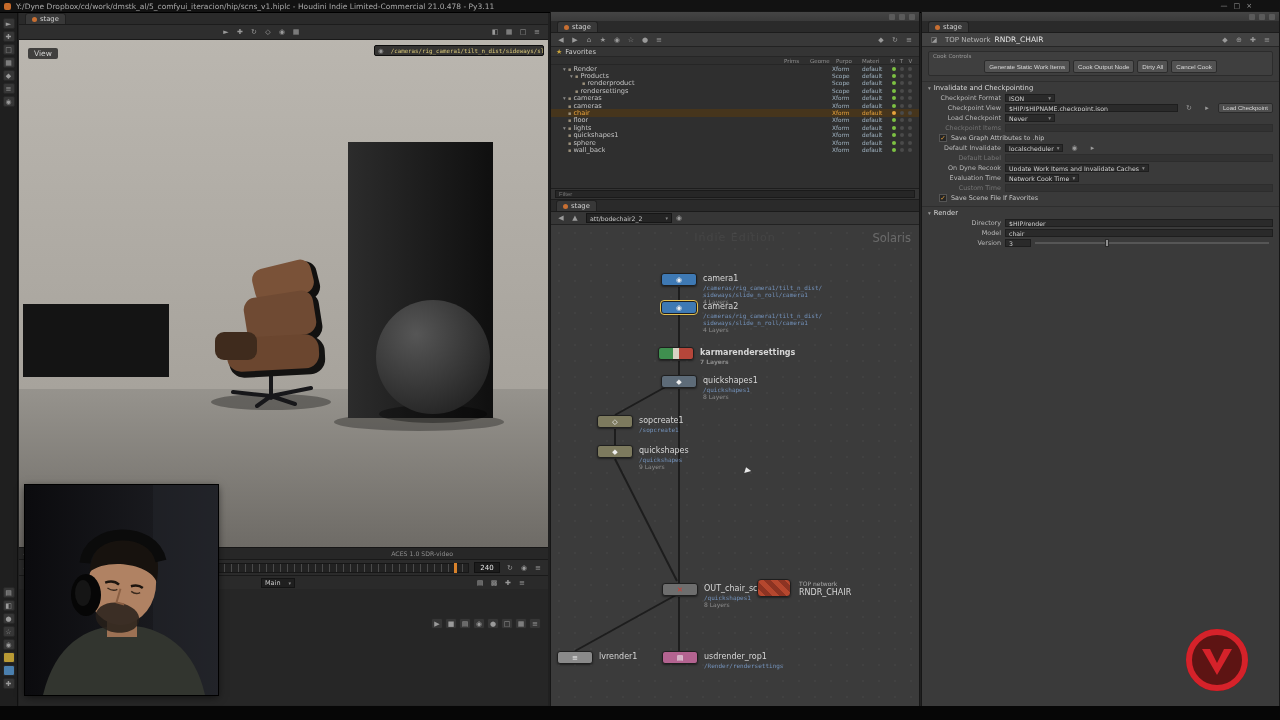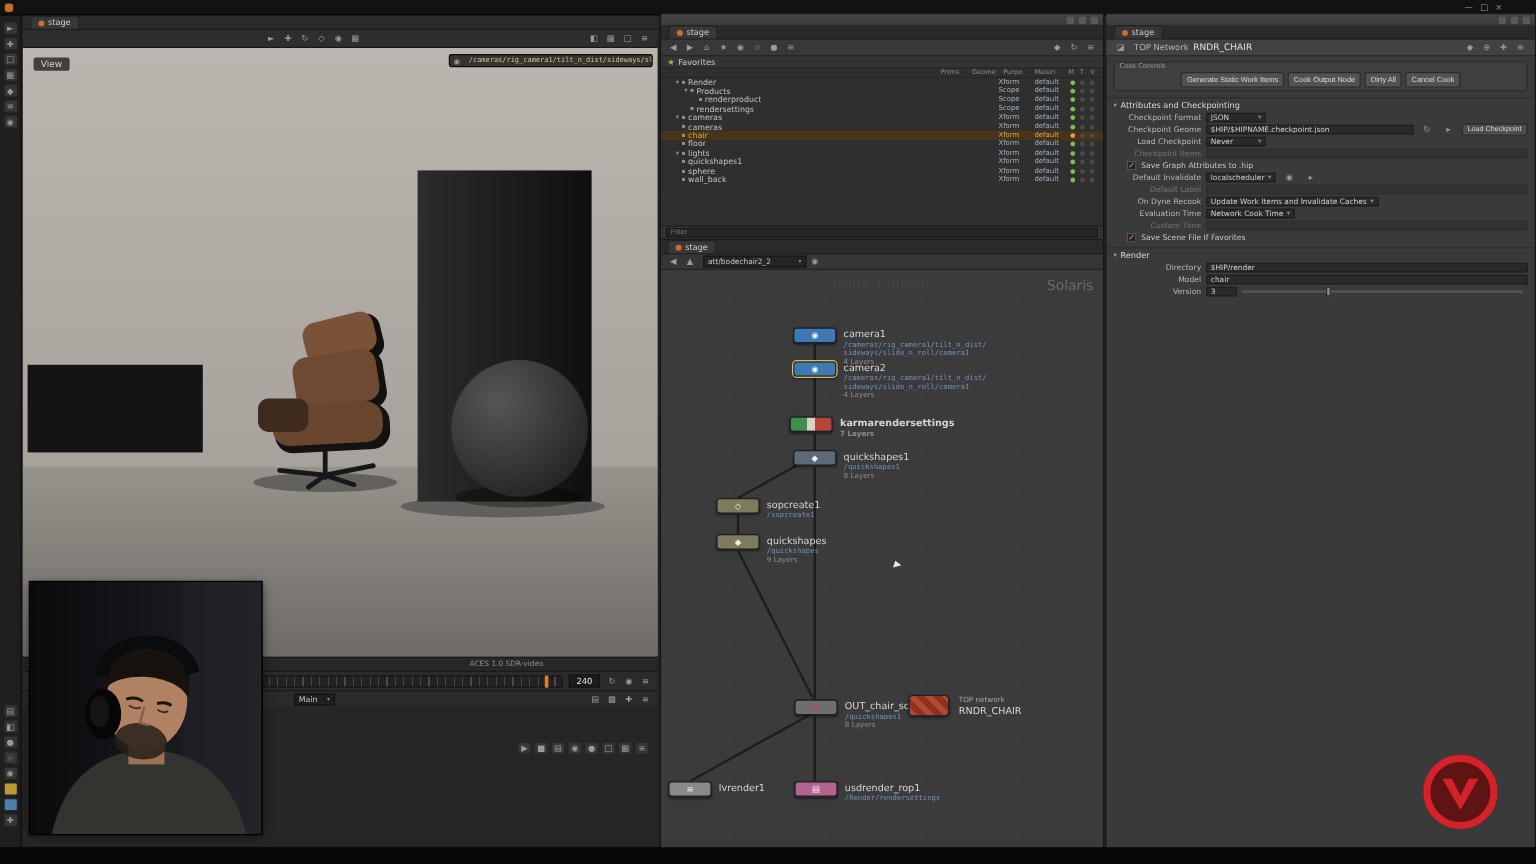--- a/index.html
+++ b/index.html
@@ -37,21 +37,21 @@
 #cam-field .txt{color:#d9c879;font-size:5.8px;font-family:"DejaVu Sans Mono",monospace;white-space:nowrap;padding-left:3px}
 #vp-info{height:12px;background:#272727;border-top:1px solid #161616;display:flex;align-items:center;font-size:6.5px;color:#9a9a9a}
 #vp-info .cs{margin-left:auto;margin-right:95px;font-size:6.2px;color:#8f8f8f}
 #vp-play{height:16px;background:#2b2b2b;border-top:1px solid #191919;display:flex;align-items:center;padding:0 3px}
 #transport{display:flex}
 #ruler{flex:1;height:10px;margin:0 5px;background:#222 repeating-linear-gradient(90deg,#4a4a4a 0 1px,transparent 1px 7px);
  border:1px solid #171717;position:relative}
 #playhead{position:absolute;top:-1px;bottom:-1px;left:96%;width:3px;background:#d9822b}
 #frame-box{width:26px;height:11px;background:#1c1c1c;border:1px solid #111;color:#e6e6e6;font-size:7px;
  display:flex;align-items:center;justify-content:center}
-#vp-row3{height:14px;background:#2a2a2a;border-top:1px solid #1a1a1a;display:flex;align-items:center;padding:0 3px}
+#vp-row3{height:14px;background:#2a2a2a;border-top:1px solid #1a1a1a;display:flex;align-items:center;padding:0 19px}
 #take-box{margin-left:195px;width:34px;height:10px;background:#1f1f1f;border:1px solid #141414;color:#c9c9c9;
  font-size:6.5px;display:flex;align-items:center;justify-content:space-between;padding:0 3px}
 #vp-tabs2{height:13px;background:#252525;border-top:1px solid #171717;display:flex;align-items:flex-end;padding-left:205px}
 .btab{font-size:6.5px;color:#a5a5a5;background:#303030;border:1px solid #1c1c1c;border-bottom:none;
  border-radius:3px 3px 0 0;padding:1px 5px;margin-right:2px;white-space:nowrap}
 #vp-bottom{position:relative;height:116px;background:#262626}
 #mini-icons{position:absolute;right:6px;top:28px;display:flex}
 
 #mw{position:absolute;left:550px;top:11px;width:370px;height:700px;background:#333;border:1px solid #161616;display:flex;flex-direction:column}
 .wtitle{height:9px;background:linear-gradient(#454545,#3a3a3a);display:flex;align-items:center;justify-content:flex-end;
@@ -132,20 +132,21 @@
 #logo{position:absolute;left:1184px;top:627px;width:66px;height:66px}
 #bottombar{position:absolute;left:0;top:706px;width:1280px;height:14px;background:#060606}
 </style>
 </head>
 <body>
 
 <div id="screen">
 
   <div id="titlebar">
     <span class="appdot"></span>
+    <span>Y:/Dyne Dropbox/cd/work/dmstk_al/5_comfyui_iteracion/hip/scns_v1.hiplc - Houdini Indie Limited-Commercial 21.0.478 - Py3.11</span>
     <div class="winctl" style="right:28px" id="main-winctl">
         <span>—</span>
         <span>□</span>
         <span>×</span>
       </div>
   </div>
 
   <div id="leftstrip">
     <span id="ls-top" style="display:flex;flex-direction:column;align-items:center">
         <span class="ic">►</span>
@@ -636,33 +637,33 @@
       <div id="cook-row">
           <button class="cbtn">Generate Static Work Items</button>
           <button class="cbtn">Cook Output Node</button>
           <button class="cbtn">Dirty All</button>
           <button class="cbtn">Cancel Cook</button>
         </div>
     </div>
     <div id="param-rows">
         <div class="prsec">
           <span class="c">▾</span>
-          <span>Attributes and Checkpointing</span>
+          <span>Invalidate and Checkpointing</span>
         </div>
         <div class="pr">
           <span class="chk0"></span>
           <span class="lbl">Checkpoint Format</span>
           <span class="fld menu">
             <span>JSON</span>
             <span class="arr">▾</span>
           </span>
         </div>
         <div class="pr">
           <span class="chk0"></span>
-          <span class="lbl">Checkpoint Geome</span>
+          <span class="lbl">Checkpoint View</span>
           <span class="fld">
             <span>$HIP/$HIPNAME.checkpoint.json</span>
           </span>
           <span class="ic flat">↻</span>
           <span class="ic flat">▸</span>
           <button class="sbtn">Load Checkpoint</button>
         </div>
         <div class="pr">
           <span class="chk0"></span>
           <span class="lbl">Load Checkpoint</span>

